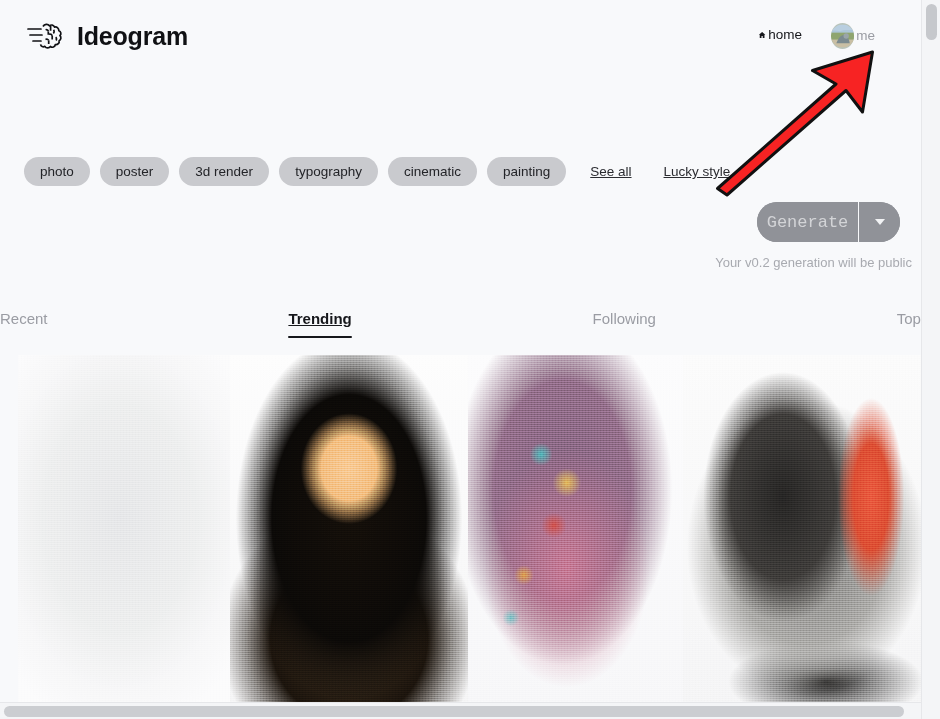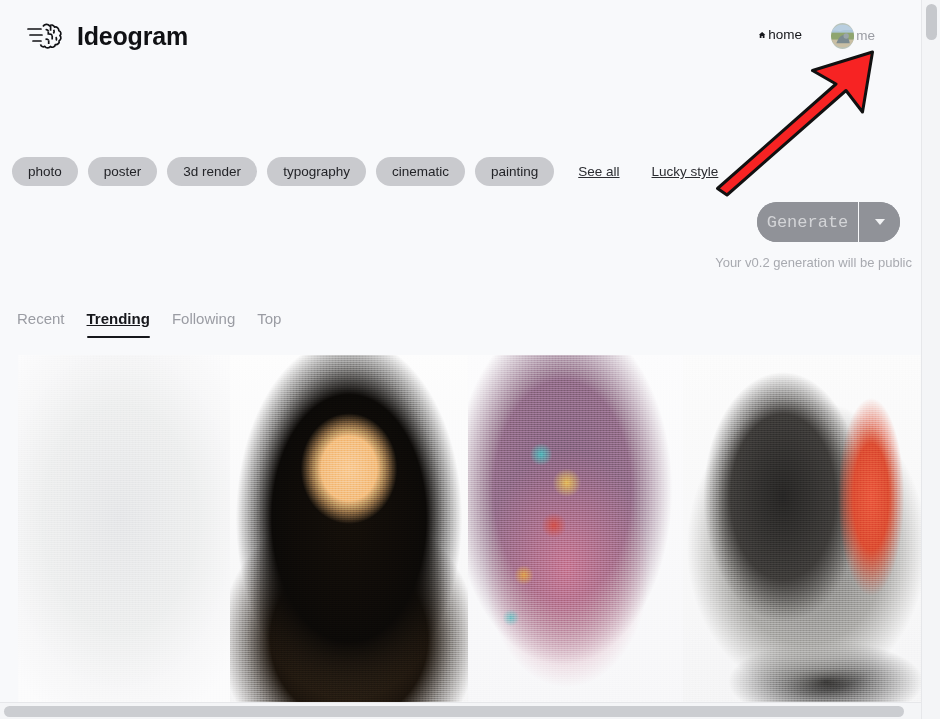--- a/index.html
+++ b/index.html
@@ -99,21 +99,21 @@
     font-size: 17.5px;
     color: #1b1c20;
     width: 100%;
     height: 100%;
   }
   .prompt-input::placeholder { color: #a9abb2; }
 
   
   .styles-row {
     position: absolute;
-    top: 157px; left: 12px;
+    top: 157px; left: 24px;
     display: flex;
     align-items: center;
     gap: 10px;
   }
   .chip {
     height: 29px;
     padding: 0 16px;
     border-radius: 15px;
     background: #c9cace;
     color: #232428;
@@ -223,23 +223,22 @@
     color: #a8aab0;
     padding-left: 28px;
   }
 
   
   .tabs {
     position: absolute;
     top: 310px; left: 0;
     width: 921px;
     display: flex;
-    justify-content: flex-start;
+    justify-content: space-between;
     gap: 22px;
-    padding-left: 17px;
   }
   .tab {
     position: relative;
     font-size: 15px;
     color: #9a9ca3;
     cursor: pointer;
     padding-bottom: 11px;
   }
   .tab.active {
     color: #16171b;

